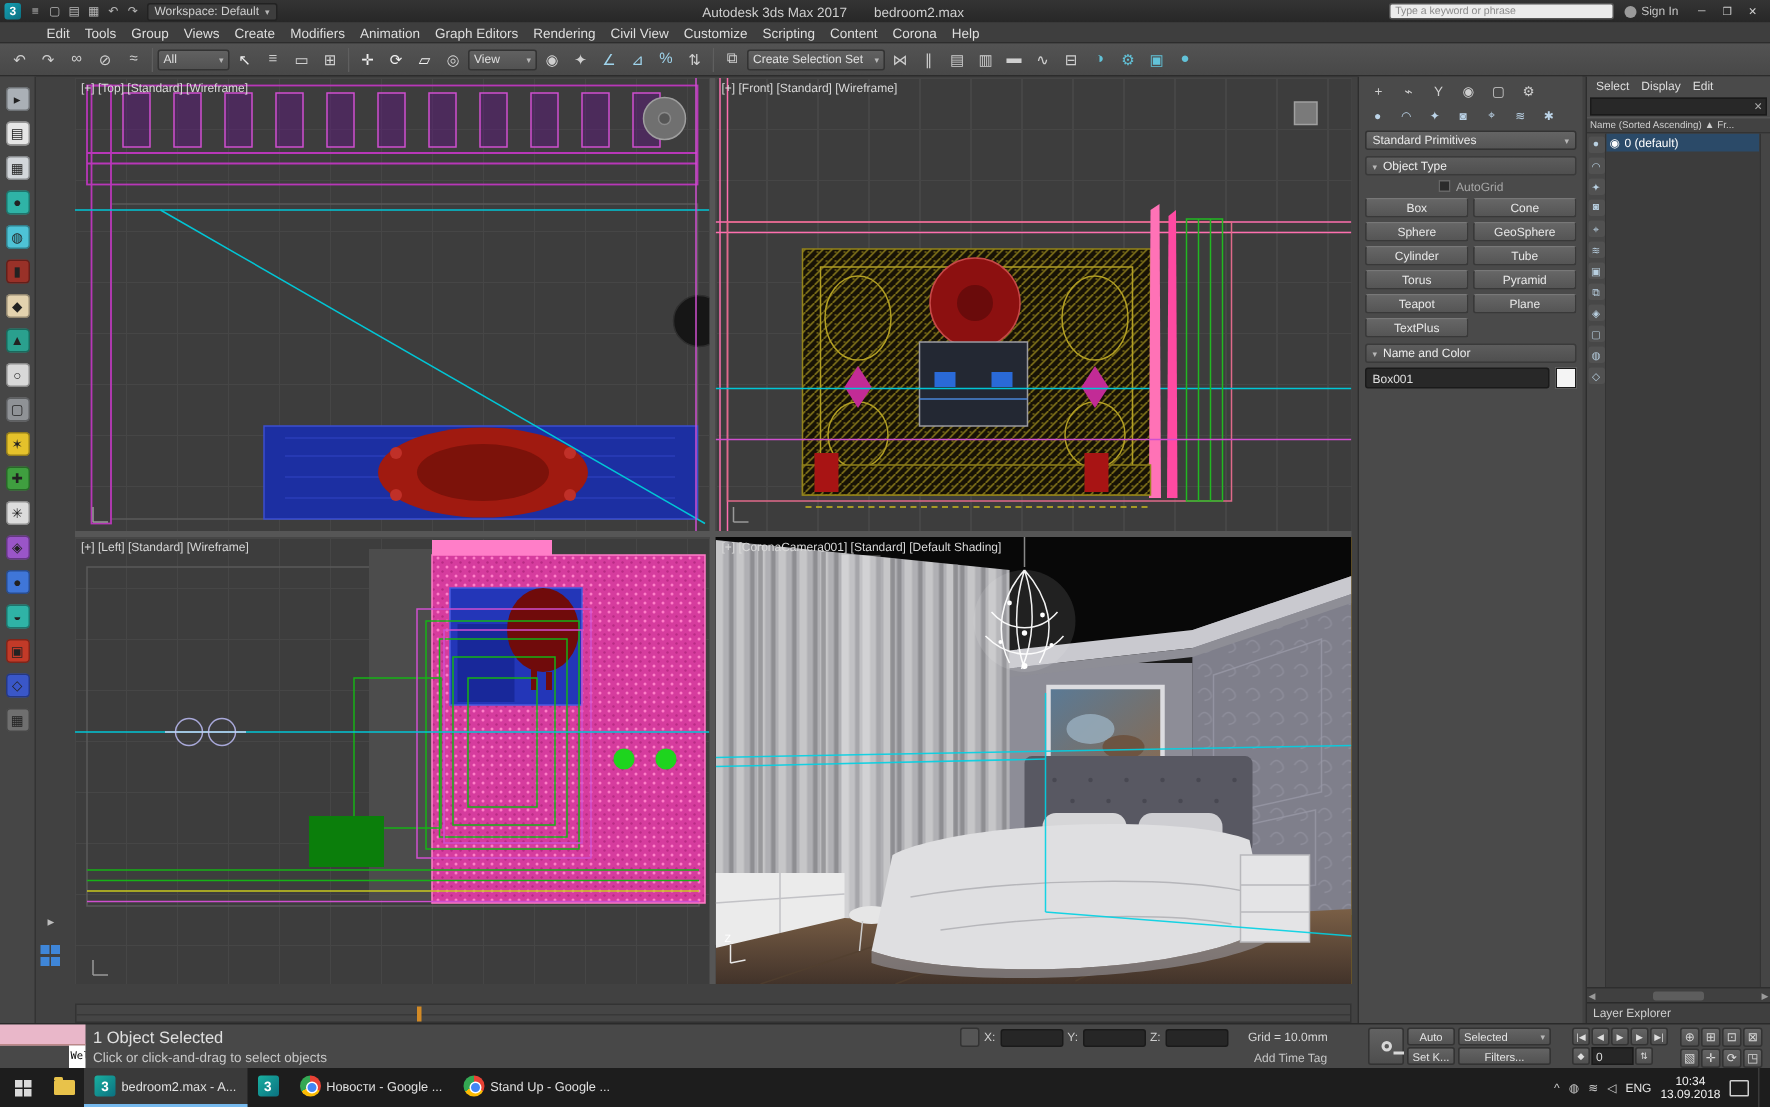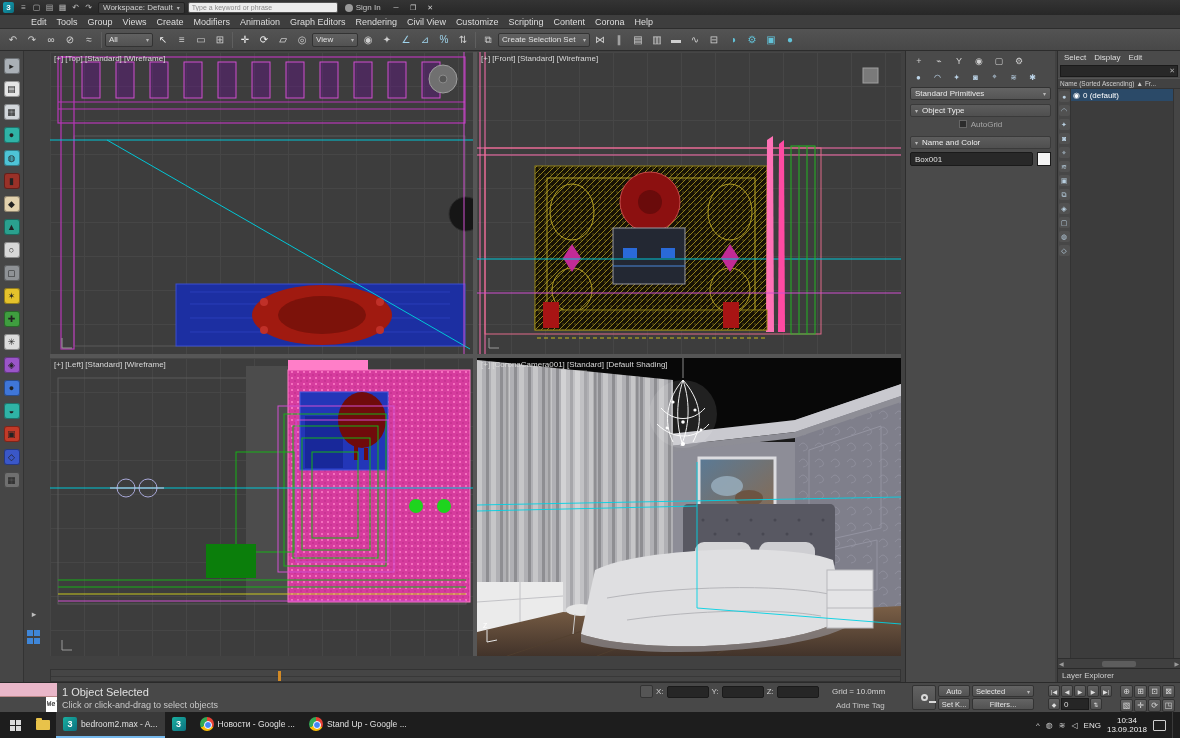--- a/index.html
+++ b/index.html
@@ -186,20 +186,23 @@
 
   <div id="titlebar" class="abs">
     <div class="applogo">3</div>
     <div>
       
     <span class="qat" style="display:inline-flex">≡</span><span class="qat" style="display:inline-flex">▢</span><span class="qat" style="display:inline-flex">▤</span><span class="qat" style="display:inline-flex">▦</span><span class="qat" style="display:inline-flex">↶</span><span class="qat" style="display:inline-flex">↷</span></div>
     <div class="ws-dd">
       <span>Workspace: Default</span>
       <span class="caret">▾</span>
     </div>
+    <div class="titletext">
+      <span>Autodesk 3ds Max 2017</span><b>bedroom2.max</b>
+    </div>
     <input class="tsearch" placeholder="Type a keyword or phrase" style="">
     <div class="signin">
       <span class="avatar-dot"></span>
       <span>Sign In</span>
     </div>
     <div style="display:flex">
 
     <span class="winctl">─</span>
         <span class="winctl">❐</span>
         <span class="winctl">✕</span>
@@ -634,20 +637,34 @@
       <span class="caret">▾</span>
     </div>
     <div class="rollout">
       <span class="caret">▾</span>
       <span>Object Type</span>
     </div>
     <div class="autogrid">
       <span class="cb"></span>
       <span>AutoGrid</span>
     </div>
+    <div class="cp-grid">
+
+    <div class="cp-btn">Box</div>
+        <div class="cp-btn">Cone</div>
+        <div class="cp-btn">Sphere</div>
+        <div class="cp-btn">GeoSphere</div>
+        <div class="cp-btn">Cylinder</div>
+        <div class="cp-btn">Tube</div>
+        <div class="cp-btn">Torus</div>
+        <div class="cp-btn">Pyramid</div>
+        <div class="cp-btn">Teapot</div>
+        <div class="cp-btn">Plane</div>
+        <div class="cp-btn">TextPlus</div>
+      </div>
     <div class="rollout">
       <span class="caret">▾</span>
       <span>Name and Color</span>
     </div>
     <div class="namerow">
       <div class="cp-input">Box001</div>
       <div class="swatch"></div>
     </div>
   </div>
 

